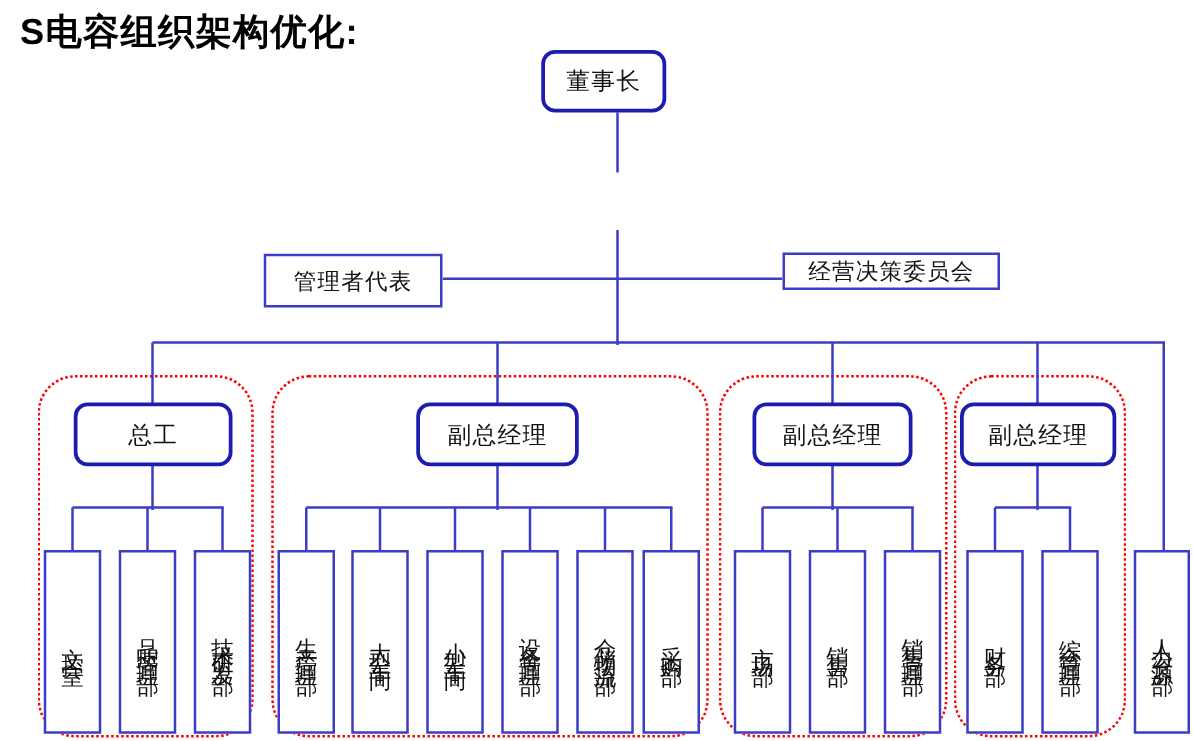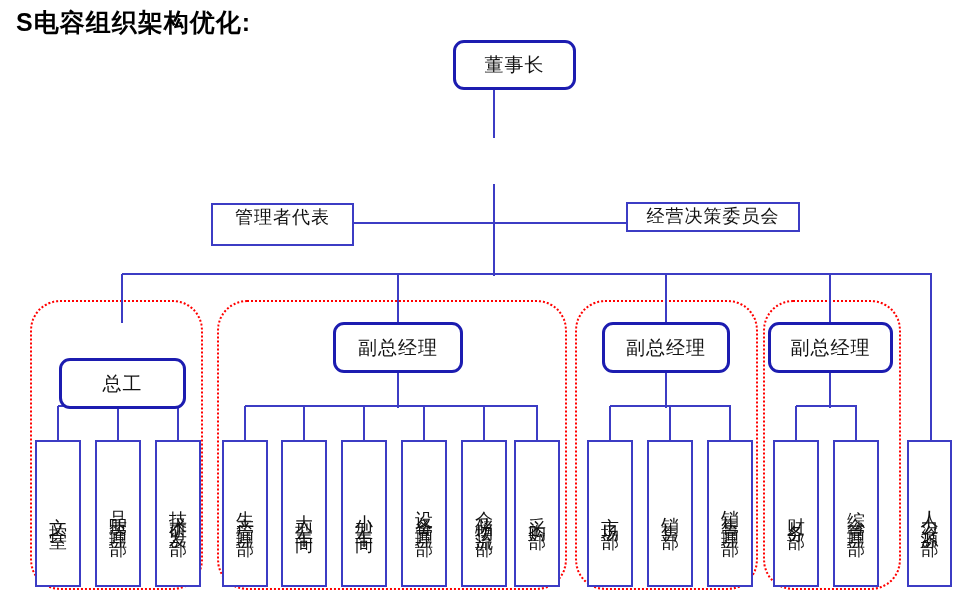--- a/index.html
+++ b/index.html
@@ -12,33 +12,33 @@
   }
   html,body{margin:0;padding:0;background:var(--background);}
   #canvas{
     position:relative;width:954px;height:593px;overflow:hidden;
     background:var(--background);
     font-family:"Liberation Sans","DejaVu Sans",sans-serif;
     color:var(--text);
   }
   .title{
     position:absolute;left:16px;top:6px;
-    font-size:25px;font-weight:700;letter-spacing:1px;color:#000;
+    font-size:29px;font-weight:700;letter-spacing:1px;color:#000;
   }
   .line{position:absolute;background:var(--line);}
   .node{
     position:absolute;box-sizing:border-box;background:#fff;
     border:3px solid var(--thick-border);border-radius:11px;
     display:flex;align-items:center;justify-content:center;
     font-size:19px;letter-spacing:1px;
   }
   .rbox{
     position:absolute;box-sizing:border-box;background:#fff;
     border:2px solid var(--thin-border);
-    display:flex;justify-content:center;
+    display:flex;align-items:center;justify-content:center;
     font-size:18px;letter-spacing:1px;
   }
   .dept{
     position:absolute;box-sizing:border-box;background:#fff;
     border:2px solid var(--thin-border);
     top:440px;width:46px;height:147px;
     display:flex;align-items:center;justify-content:center;
   }
   .dept span{
     writing-mode:vertical-rl;text-orientation:upright;
@@ -90,32 +90,32 @@
       <div class="line" style="left: 855px; top: 406px; width: 2px; height: 35px;"></div>
       <div class="line" style="left: 354px; top: 222px; width: 140px; height: 2px;"></div>
       <div class="line" style="left: 494px; top: 222px; width: 132px; height: 2px;"></div>
       <div class="line" style="left: 122px; top: 273px; width: 810px; height: 2px;"></div>
       <div class="line" style="left: 58px; top: 405px; width: 121px; height: 2px;"></div>
       <div class="line" style="left: 245px; top: 405px; width: 293px; height: 2px;"></div>
       <div class="line" style="left: 610px; top: 405px; width: 121px; height: 2px;"></div>
       <div class="line" style="left: 796px; top: 405px; width: 61px; height: 2px;"></div>
     </div>
 
-  <div class="node" style="left:433px;top:40px;width:123px;height:50px;margin-left:20px;">
+  <div class="node" style="left:433px;top:40px;width:100px;height:50px;">
     <span>董事长</span>
   </div>
 
   <div class="rbox" style="left:211px;top:203px;width:143px;height:43px;">
     <span>管理者代表</span>
   </div>
   <div class="rbox" style="left:626px;top:202px;width:174px;height:30px;">
     <span>经营决策委员会</span>
   </div>
 
-  <div class="node" style="left:59px;top:322px;width:127px;height:51px;margin-top:36px;">
+  <div class="node" style="left:59px;top:322px;width:127px;height:51px;">
     <span>总工</span>
   </div>
   <div class="node" style="left:333px;top:322px;width:130px;height:51px;">
     <span>副总经理</span>
   </div>
   <div class="node" style="left:602px;top:322px;width:128px;height:51px;">
     <span>副总经理</span>
   </div>
   <div class="node" style="left:768px;top:322px;width:125px;height:51px;">
     <span>副总经理</span>

